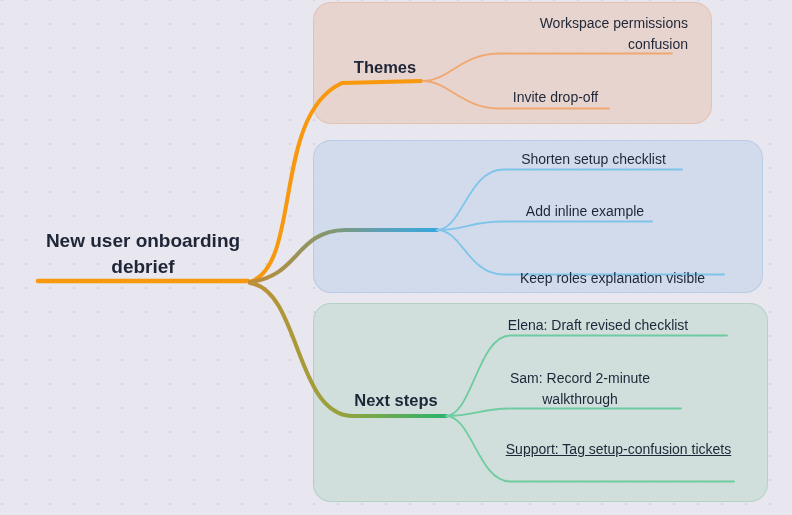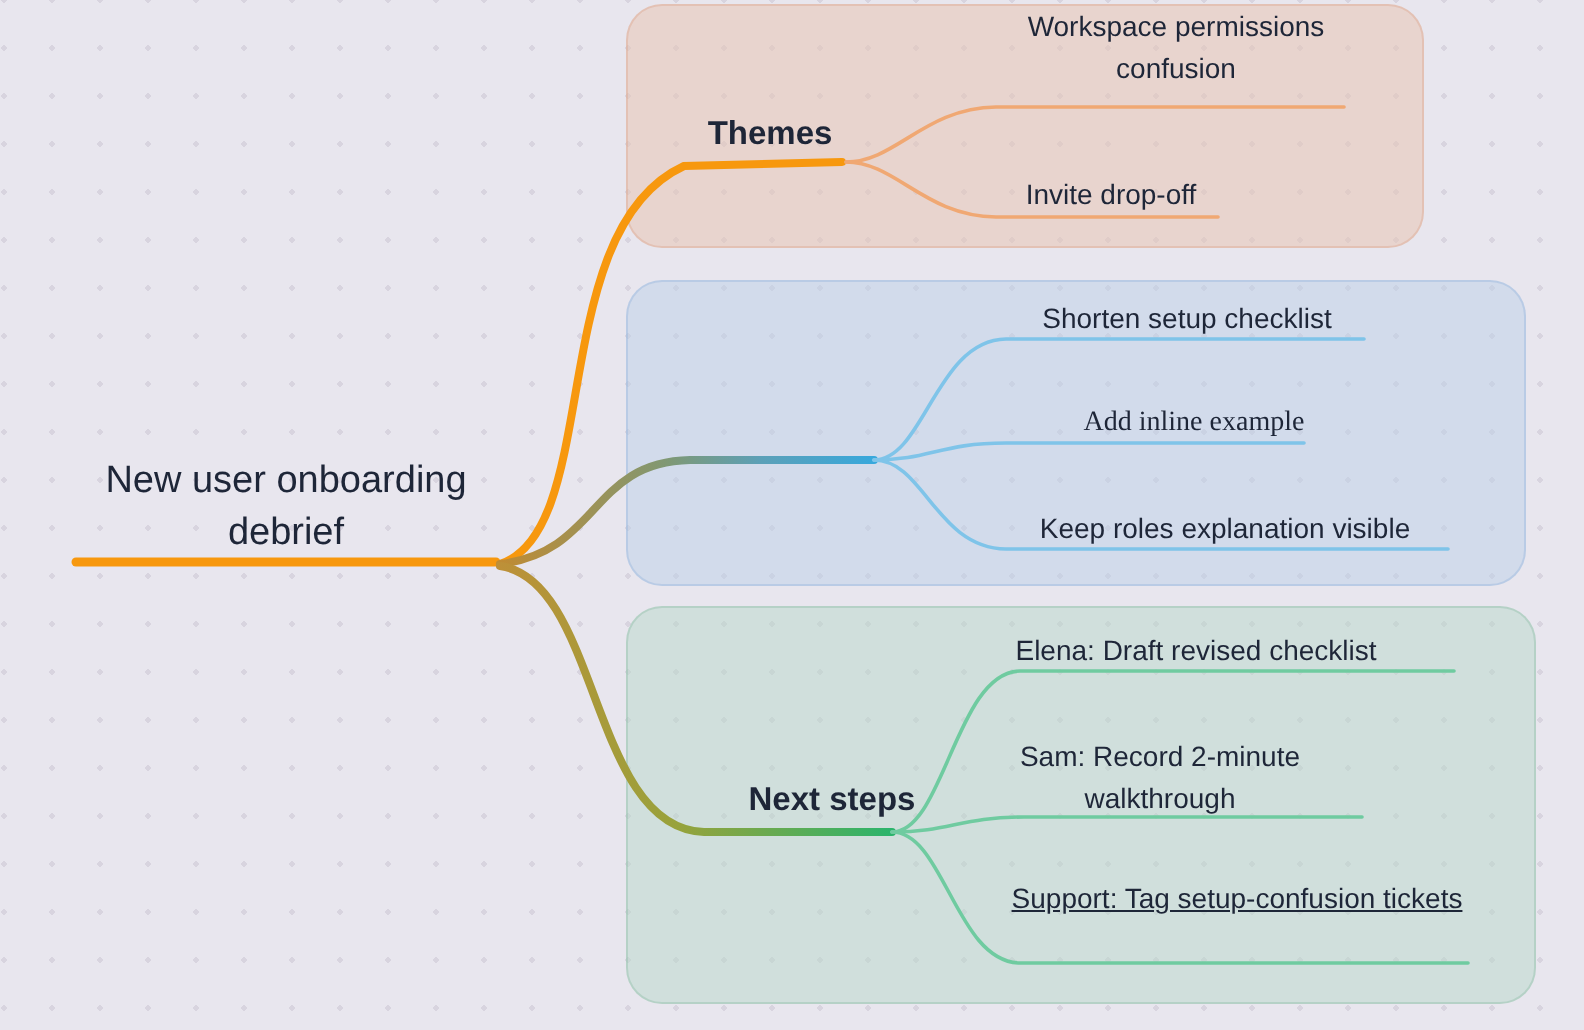--- a/index.html
+++ b/index.html
@@ -35,36 +35,36 @@
   }
   svg.lines{position:absolute;left:0;top:0;}
   .label{
     position:absolute;
     color:#1E2638;
     text-align:center;
     cursor:default;
   }
   .root-label{
     left:33px;top:228px;width:220px;
-    font-size:19px;font-weight:400;line-height:26px;
+    font-size:19px;font-weight:700;line-height:26px;
   }
   .branch-label{
     font-size:16.5px;font-weight:700;line-height:20px;
   }
   .lbl-themes{left:343px;top:57px;width:84px;}
   .lbl-decisions{left:343px;top:206px;width:94px;}
-  .lbl-next{left:366px;top:390px;width:100px;}
+  .lbl-next{left:346px;top:390px;width:100px;}
   .child-label{
     font-size:14px;font-weight:400;line-height:21px;
   }
-  .c-workspace{left:488px;top:3px;width:200px;}
+  .c-workspace{left:488px;top:13px;width:200px;text-align:right;}
   .c-invite{left:498px;top:87px;width:115px;}
   .c-shorten{left:496px;top:149px;width:195px;}
-  .c-addinline{left:512px;top:201px;width:170px;font-family:Liberation Serif, serif;}
-  .c-keeproles{left:490px;top:254px;width:245px;}
+  .c-addinline{left:500px;top:201px;width:170px;}
+  .c-keeproles{left:490px;top:268px;width:245px;}
   .c-elena{left:488px;top:315px;width:220px;}
   .c-sam{left:480px;top:368px;width:200px;}
   .c-support{left:500px;top:439px;width:237px;text-decoration:underline;}
 </style>
 </head>
 <body>
 
 <div class="canvas">
 
   <div class="panel panel-themes"></div>

